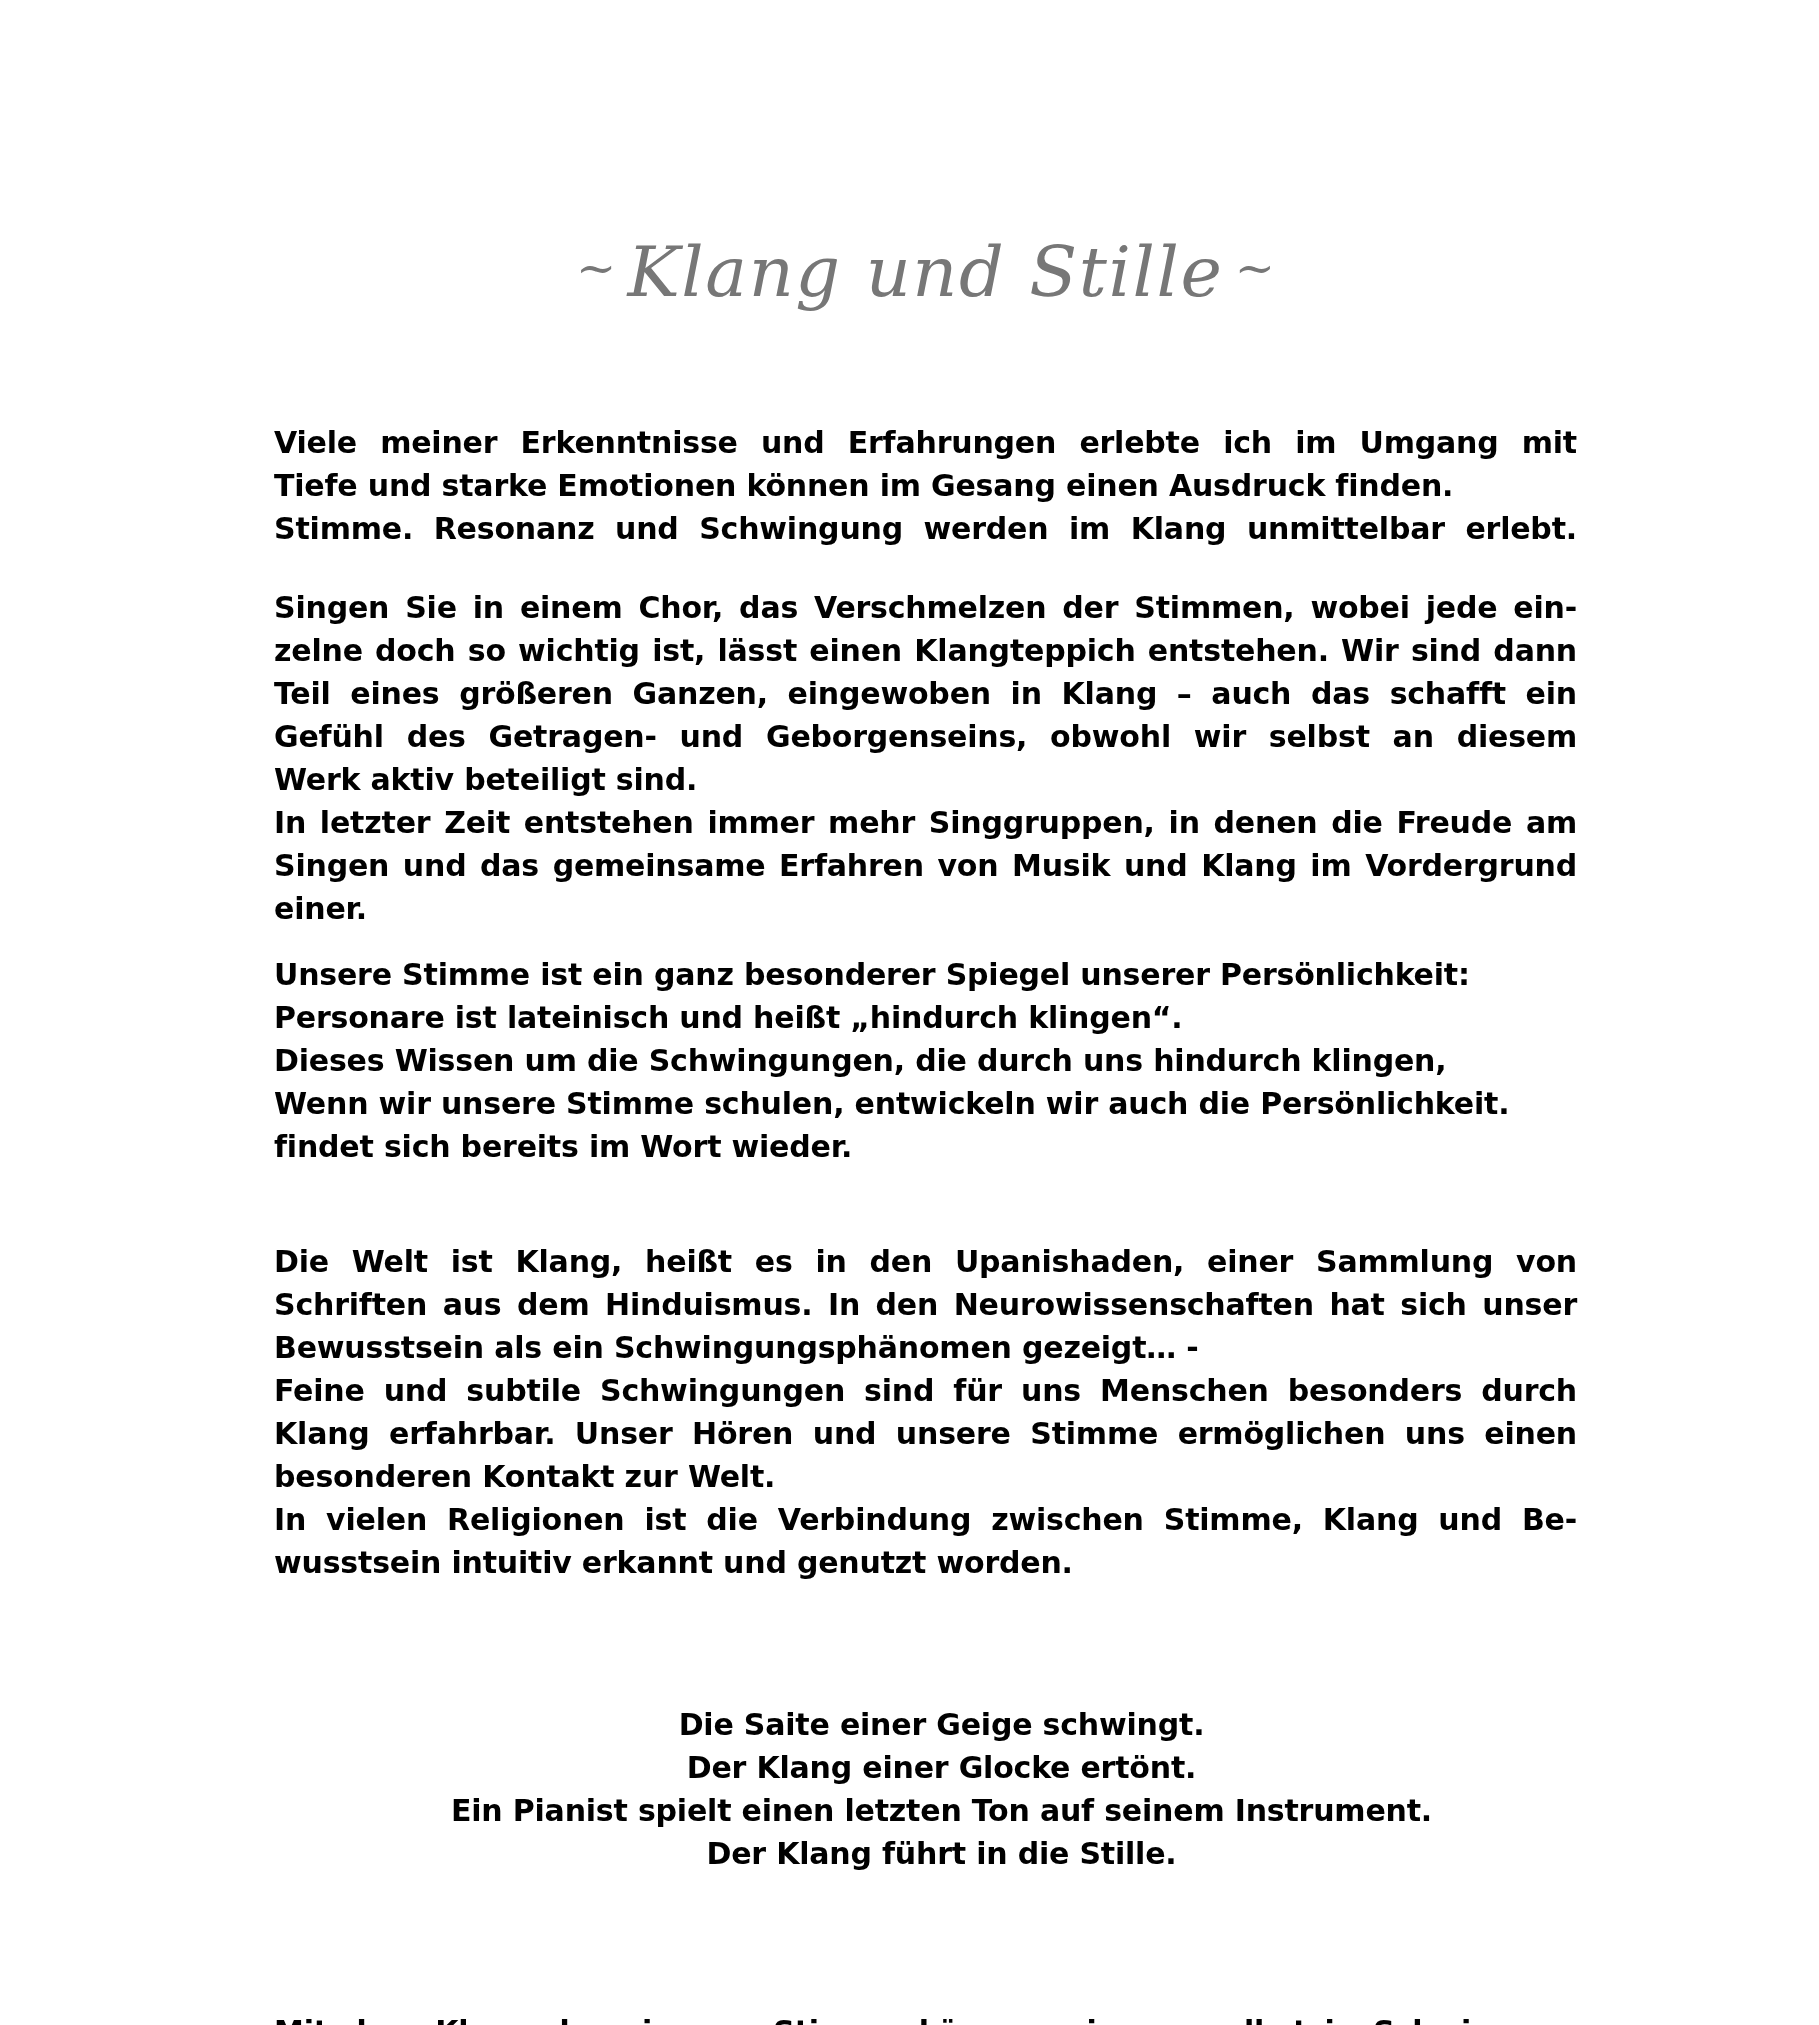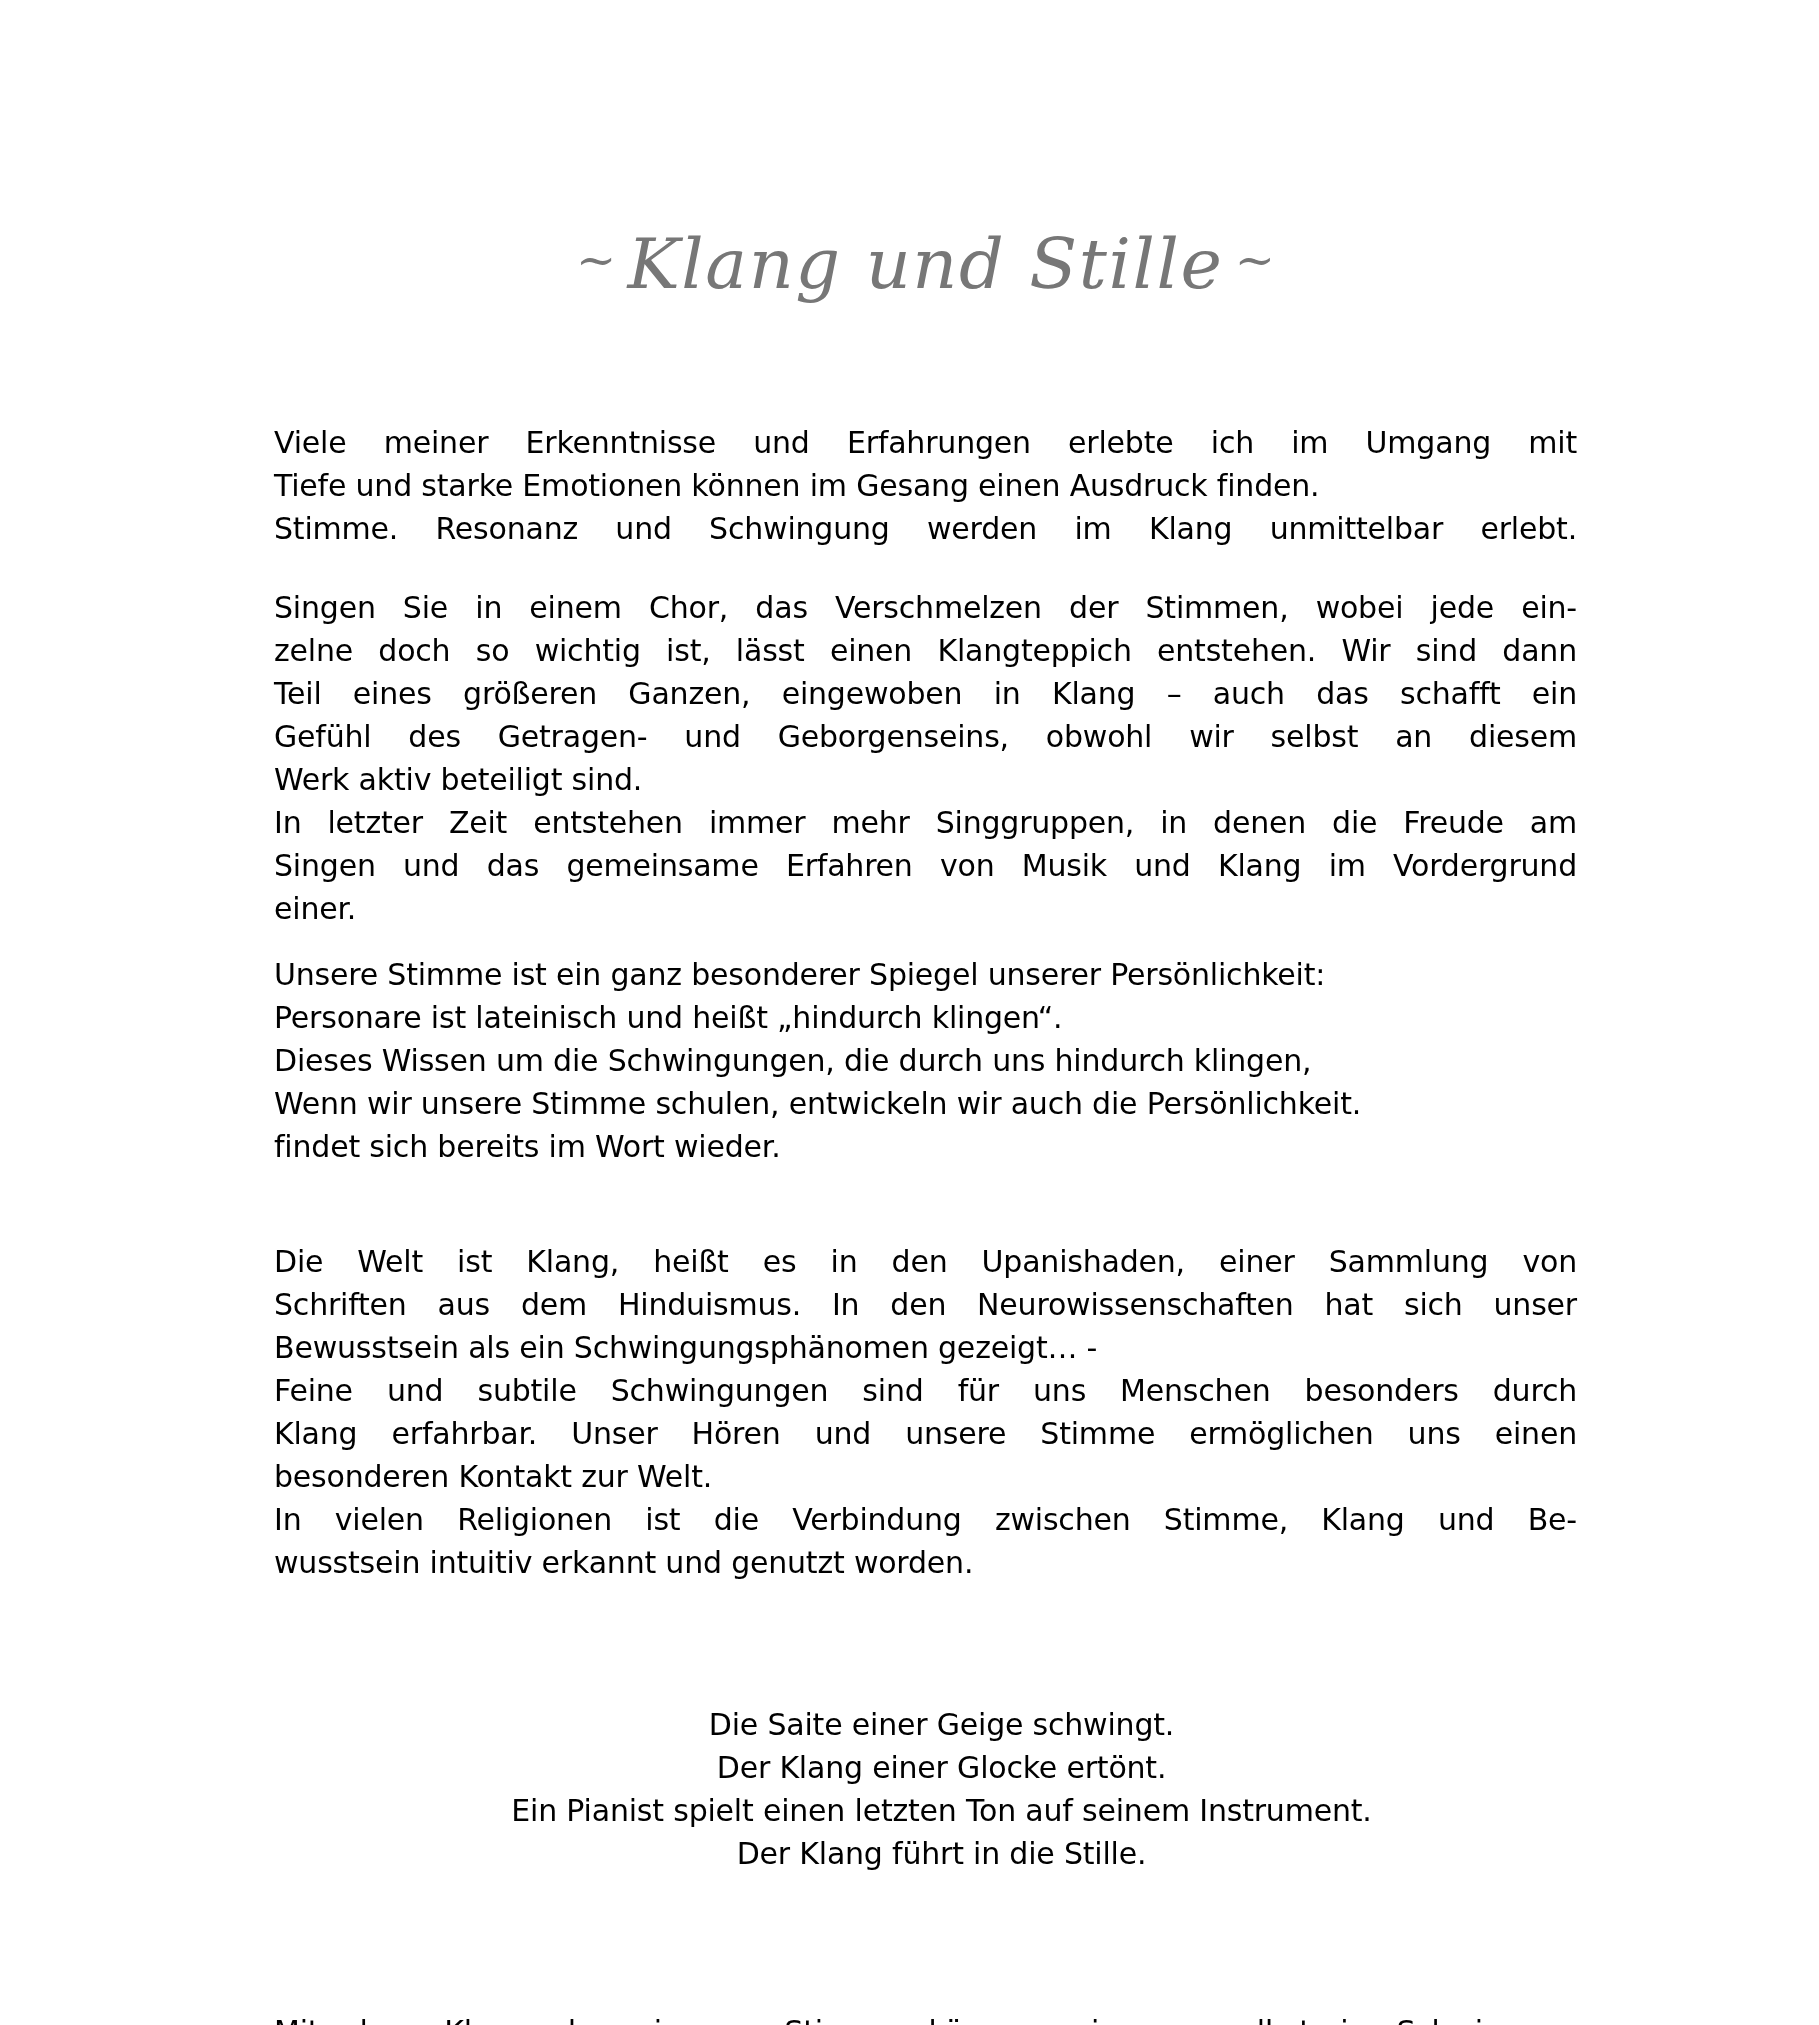--- a/index.html
+++ b/index.html
@@ -17,21 +17,21 @@
   .title-block {
     position:absolute;
     left:274px;
     width:1303px;
     top:225px;
     text-align:center;
     font-family:"DejaVu Serif","Liberation Serif",serif;
     font-style:italic;
     font-weight:normal;
     font-size:70px;
-    line-height:71px;
+    line-height:86px;
     letter-spacing:1.6px;
     color:var(--title-color,#777777);
     margin:0;
     white-space:nowrap;
   }
   .title-block .tilde {
     font-size:48px;
     vertical-align:10.5px;
     font-style:normal;
     letter-spacing:0;
@@ -39,20 +39,21 @@
   }
   
   .block {
     position:absolute;
     left:274px;
     width:1303px;
     font-size:30px;
     line-height:43px;
     letter-spacing:-0.2px;
     color:#000000;
+    font-weight:bold;
   }
   .line { min-height:43px; }
   .line.j { text-align:justify; text-align-last:justify; text-justify:inter-word; }
   .line.l { text-align:left; }
   .line.c { text-align:center; }
   .p1 { top:421px; }
   .p2 { top:586px; }
   .p3 { top:953px; }
   .p4 { top:1240px; }
   .verse { top:1691px; left:290px;margin-top:12px; }

